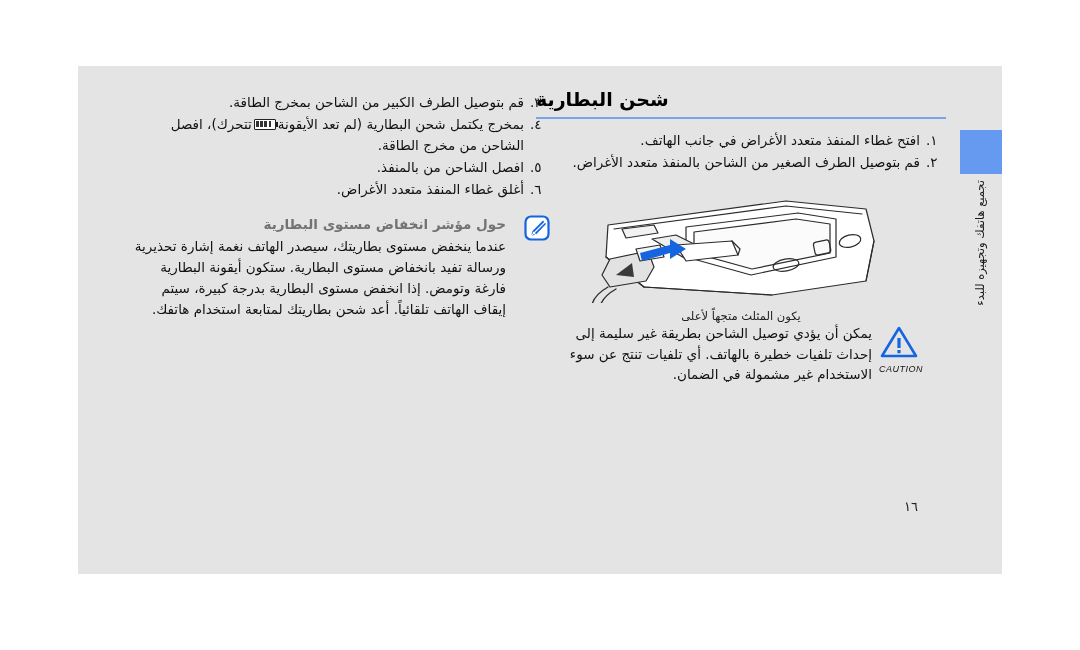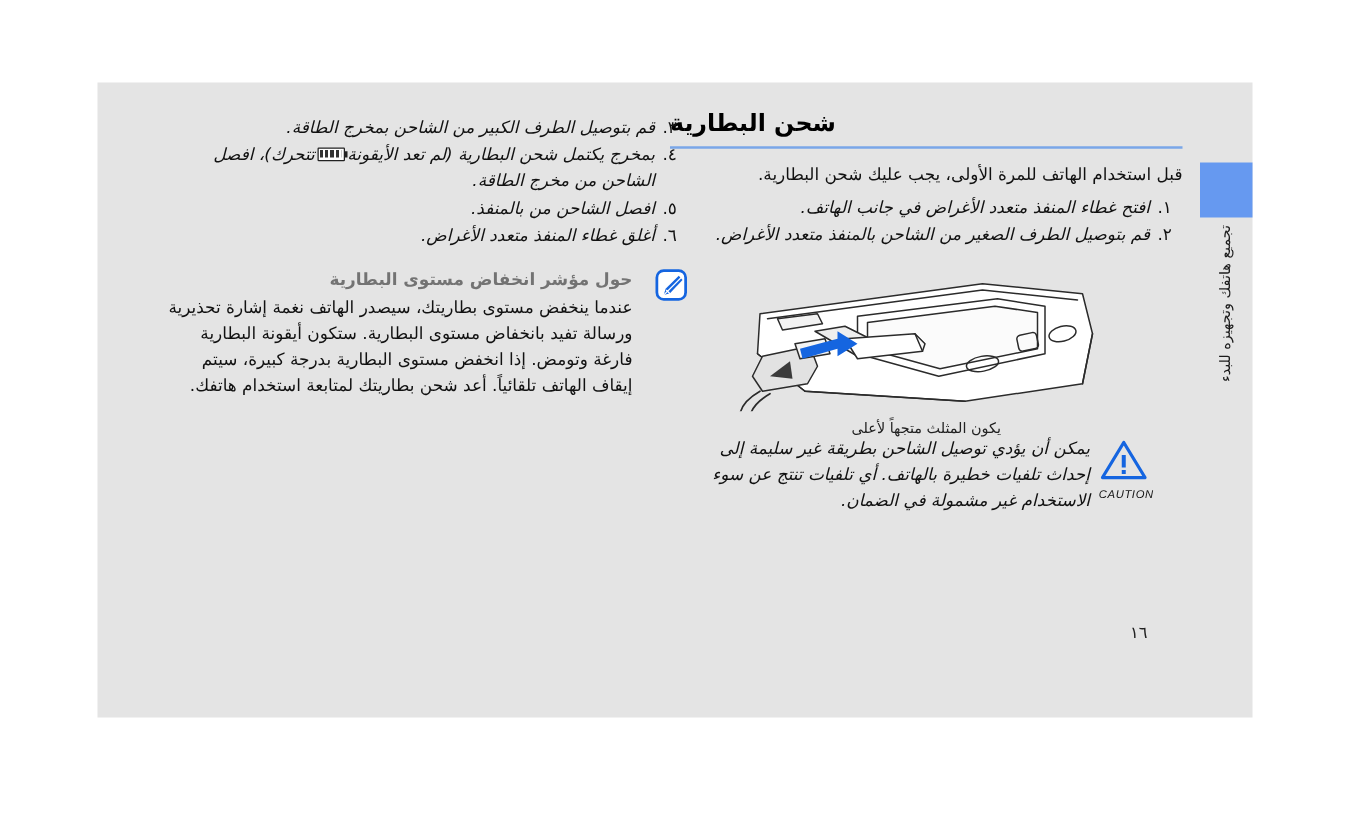--- a/index.html
+++ b/index.html
@@ -109,21 +109,20 @@
   ol.steps li .num {
     flex: 0 0 auto;
     width: 26px;
     text-align: left;
     padding-left: 6px;
     box-sizing: border-box;
   }
   ol.steps li .txt {
     flex: 1 1 auto;
     text-align: right;
-    font-style: italic;
   }
 
   .battery-glyph {
     display: inline-block;
     width: 22px;
     height: 11px;
     border: 1.4px solid #222;
     border-radius: 1px;
     position: relative;
     vertical-align: -1px;
@@ -212,21 +211,20 @@
     letter-spacing: 0.5px;
     color: #111;
     margin-top: 1px;
     font-family: "Liberation Sans", sans-serif;
   }
   .caution-body {
     font-size: 13.5px;
     color: #111;
     text-align: right;
     line-height: 1.55;
-    font-style: italic;
   }
 
   
   .page-number {
     position: absolute;
     right: 84px;
     bottom: 60px;
     font-size: 13px;
     color: #222;
   }
@@ -239,21 +237,20 @@
   <div class="side-tab-color"></div>
   <div class="side-tab-text">
     <span>تجميع هاتفك وتجهيزه للبدء</span>
   </div>
 
   <div class="col-right">
 
     <h1 class="page-title">شحن البطارية</h1>
     <div class="title-rule"></div>
 
-    <p class="intro">قبل استخدام الهاتف للمرة الأولى، يجب عليك شحن البطارية.</p>
 
     <ol class="steps">
       <li>
         <span class="num">١.</span>
         <span class="txt">افتح غطاء المنفذ متعدد الأغراض في جانب الهاتف.</span>
       </li>
       <li>
         <span class="num">٢.</span>
         <span class="txt">قم بتوصيل الطرف الصغير من الشاحن بالمنفذ متعدد الأغراض.</span>
       </li>

